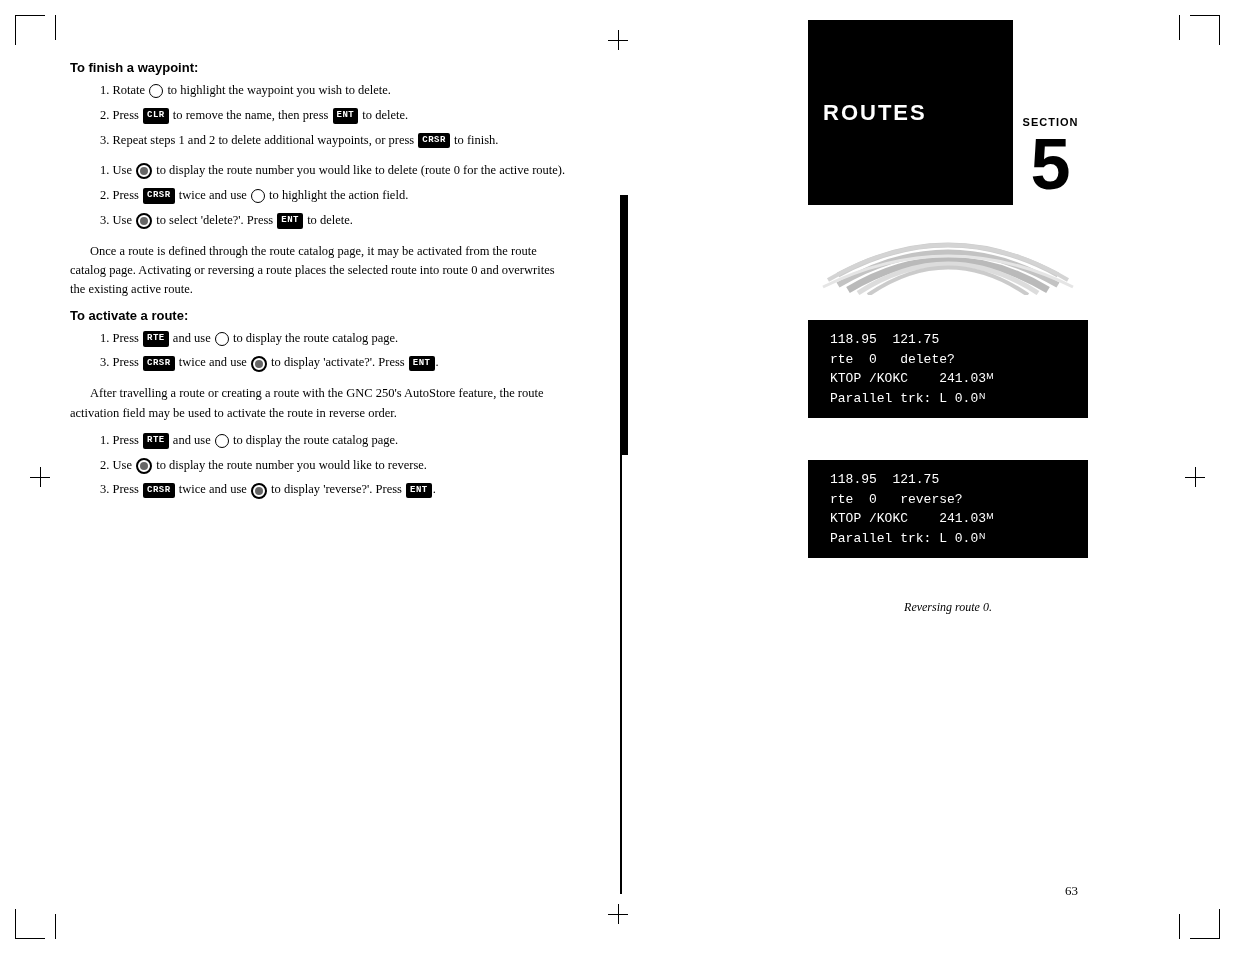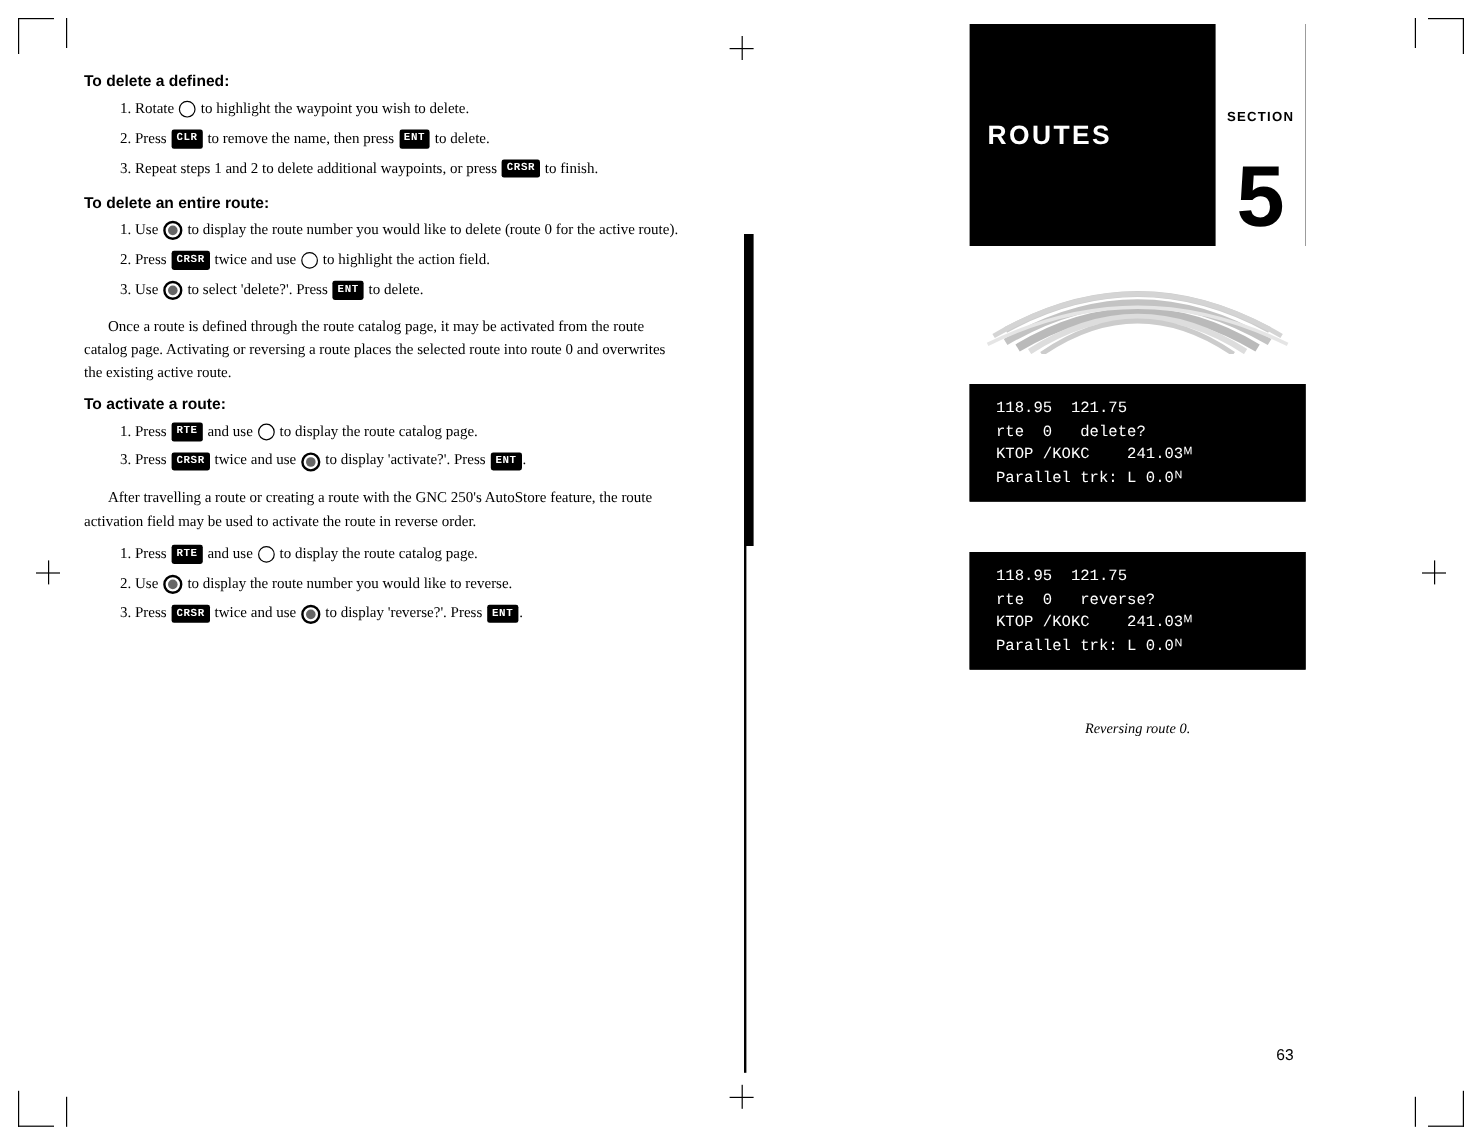--- a/index.html
+++ b/index.html
@@ -139,21 +139,20 @@
       font-family: Arial, sans-serif;
     }
     .section-num-box {
       width: 75px;
       background: #fff;
       display: flex;
       flex-direction: column;
       align-items: center;
       justify-content: flex-end;
       padding-bottom: 5px;
-      gap: 24px;
     }
     .section-word {
       font-size: 11px;
       font-weight: bold;
       color: #000;
       font-family: Arial, sans-serif;
       letter-spacing: 1px;
       text-transform: uppercase;
     }
     .section-number {
@@ -221,24 +220,24 @@
     .screen-container-2 {
       position: absolute;
       top: 460px;
       right: 60px;
       width: 280px;
     }
 
     
     .page-number {
       position: absolute;
-      bottom: 68px;
+      bottom: 55px;
       right: 70px;
       font-size: 13px;
-      font-family: Liberation Sans, sans-serif;
+      font-family: Liberation Serif, serif;
       margin-left: 12px;
     }
 
     
     .black-sidebar {
       position: absolute;
       left: 0;
       top: 195px;
       width: 8px;
       height: 260px;
@@ -326,34 +325,33 @@
 <div class="crosshair crosshair-top"></div>
 <div class="crosshair crosshair-bottom"></div>
 <div class="crosshair crosshair-left"></div>
 <div class="crosshair crosshair-right"></div>
 
 <div class="page-container">
 
   <div class="left-content">
 
     <div class="subsection">
-      <div class="section-heading">To delete a defined:</div>
+      <div class="section-heading">To finish a waypoint:</div>
       <div class="numbered-item">
         1. Rotate <span class="btn-circle"></span> to highlight the waypoint you wish to delete.
       </div>
       <div class="numbered-item">
         2. Press <span class="btn-badge">CLR</span> to remove the name, then press <span class="btn-badge">ENT</span> to delete.
       </div>
       <div class="numbered-item">
         3. Repeat steps 1 and 2 to delete additional waypoints, or press <span class="btn-badge">CRSR</span> to finish.
       </div>
     </div>
 
     <div class="subsection">
-      <div class="section-heading">To delete an entire route:</div>
       <div class="numbered-item">
         1. Use <span class="btn-circle-filled"></span> to display the route number you would like to delete (route 0 for the active route).
       </div>
       <div class="numbered-item">
         2. Press <span class="btn-badge">CRSR</span> twice and use <span class="btn-circle"></span> to highlight the action field.
       </div>
       <div class="numbered-item">
         3. Use <span class="btn-circle-filled"></span> to select 'delete?'. Press <span class="btn-badge">ENT</span> to delete.
       </div>
     </div>

